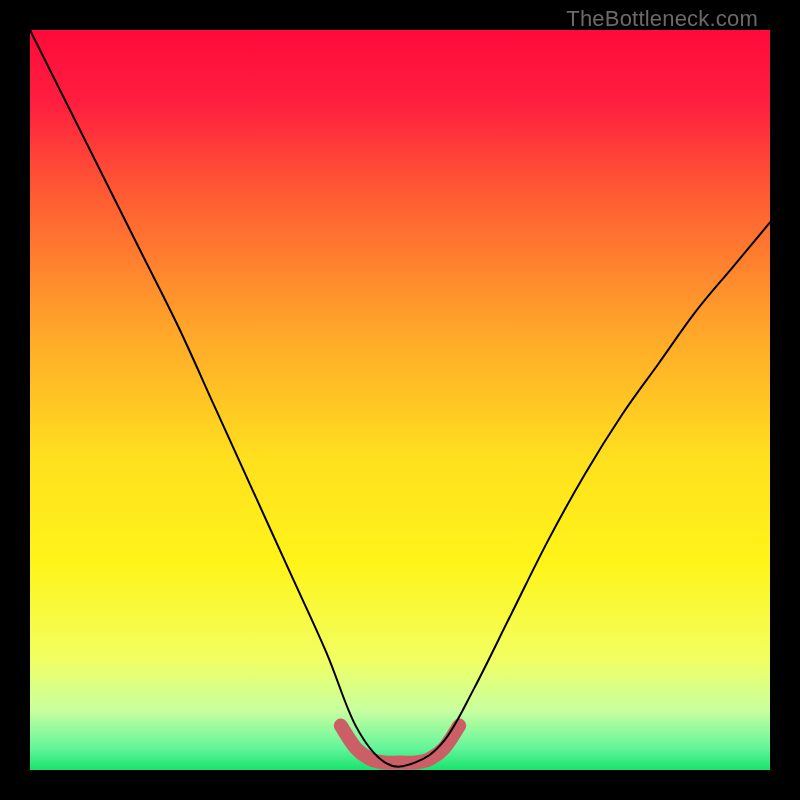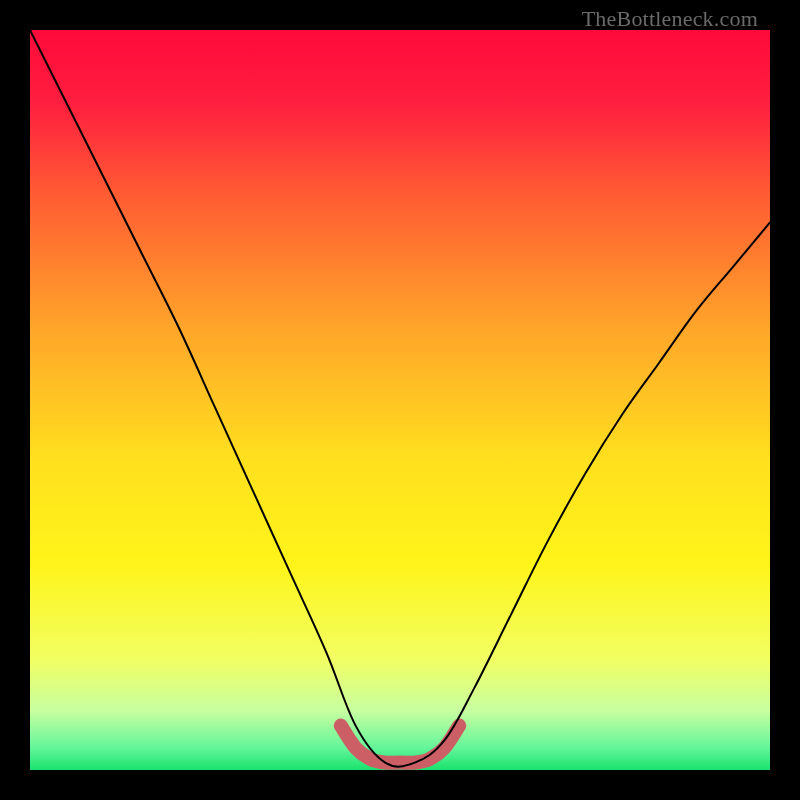--- a/index.html
+++ b/index.html
@@ -9,21 +9,20 @@
     height: 800px;
     overflow: hidden;
     background: #000;
     font-family: Arial, Helvetica, sans-serif;
   }
   .frame {
     position: relative;
     width: 792px;
     height: 800px;
     background: #000;
-    font-family: Liberation Serif, serif;
   }
   .plot-area {
     position: absolute;
     left: 30px;
     top: 30px;
     width: 740px;
     height: 740px;
   }
   .gradient-bg {
     position: absolute;

